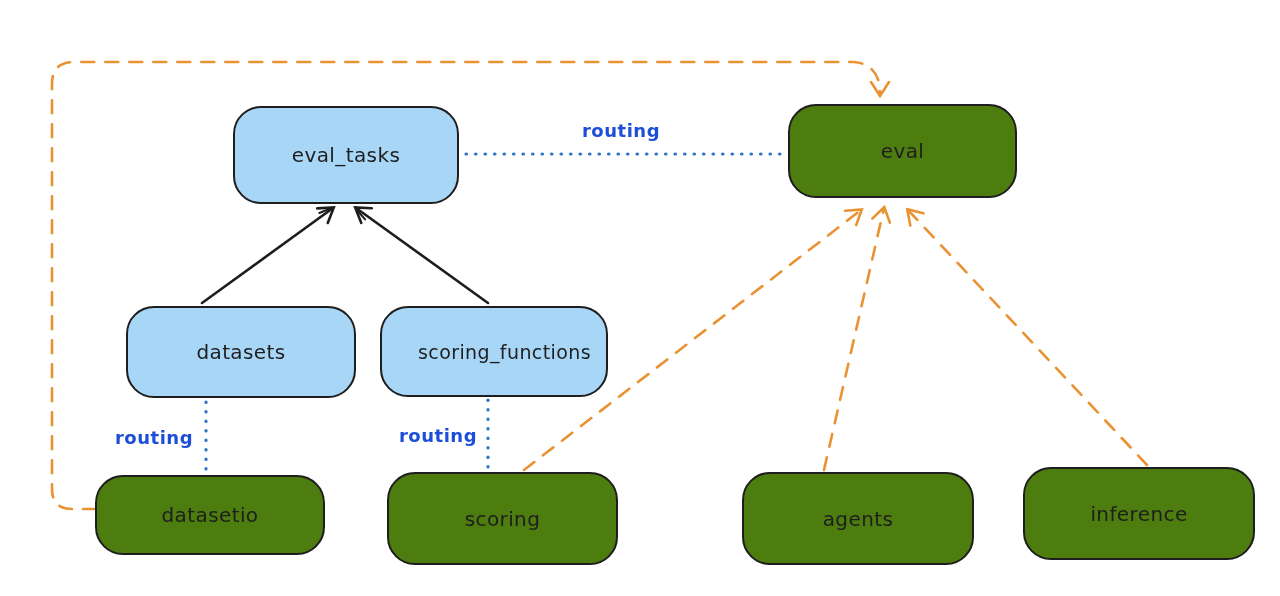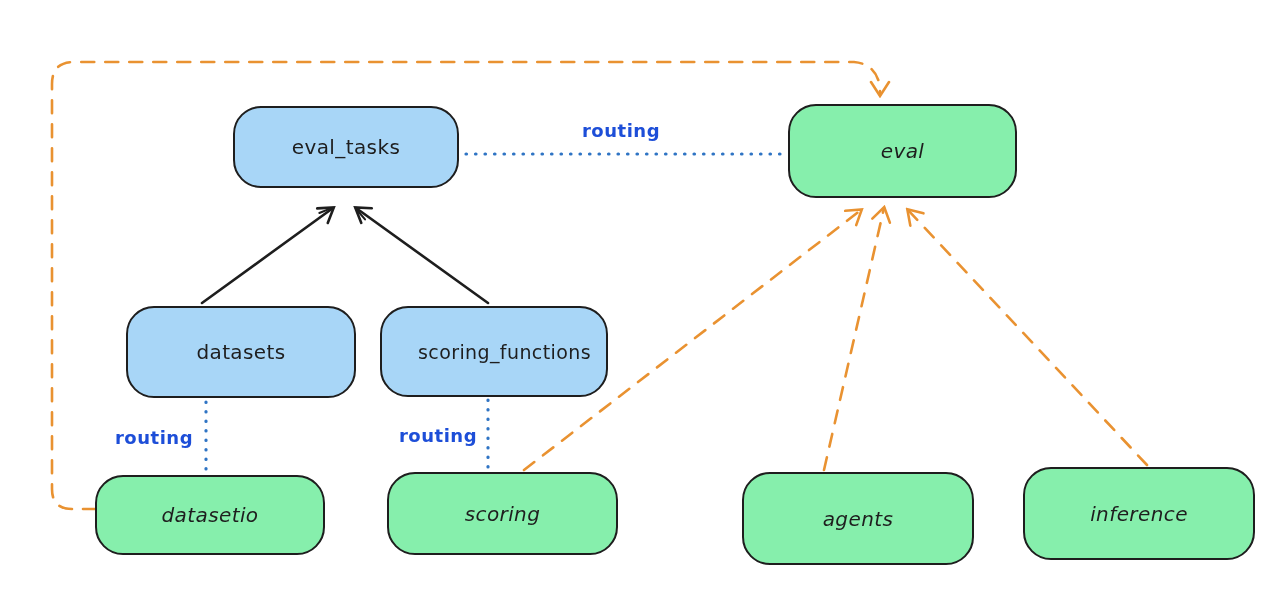--- a/index.html
+++ b/index.html
@@ -23,21 +23,21 @@
     border-radius: 28px;
     display: flex;
     align-items: center;
     justify-content: center;
     color: #1e1e1e;
     font-size: 20px;
     letter-spacing: 0.4px;
     cursor: pointer;
   }
   .node.blue  { background: #a8d6f7; }
-  .node.green { background: #86efac; font-style: italic; }
+  .node.green { background: #4d7c0f; }
   .routing-label {
     position: absolute;
     transform: translate(-50%, -50%);
     color: #1d4ed8;
     font-size: 18px;
     font-weight: 600;
     letter-spacing: 0.5px;
     white-space: nowrap;
   }
 </style>
@@ -63,41 +63,41 @@
     <line x1="466" y1="154" x2="785" y2="154" stroke="#2f74c4" stroke-width="3.2" stroke-linecap="round" stroke-dasharray="0.5 9"></line>
     <line x1="206" y1="402" x2="206" y2="471" stroke="#2f74c4" stroke-width="3.2" stroke-linecap="round" stroke-dasharray="0.5 9"></line>
     <line x1="488" y1="400" x2="488" y2="468" stroke="#2f74c4" stroke-width="3.2" stroke-linecap="round" stroke-dasharray="0.5 9"></line>
 
     <path d="M 96 509 L 72 509 Q 52 509 52 489 L 52 84 Q 52 62 74 62 L 854 62 Q 877 64 880 88 L 880 95" fill="none" stroke="#e99231" stroke-width="2.6" stroke-linecap="round" stroke-dasharray="13 11" marker-end="url(#arrow-orange)"></path>
     <line x1="524" y1="470" x2="861" y2="210" stroke="#e99231" stroke-width="2.6" stroke-linecap="round" stroke-dasharray="13 11" marker-end="url(#arrow-orange)"></line>
     <line x1="824" y1="470" x2="884" y2="208" stroke="#e99231" stroke-width="2.6" stroke-linecap="round" stroke-dasharray="13 11" marker-end="url(#arrow-orange)"></line>
     <line x1="1147" y1="465" x2="908" y2="210" stroke="#e99231" stroke-width="2.6" stroke-linecap="round" stroke-dasharray="13 11" marker-end="url(#arrow-orange)"></line>
   </svg>
 
-  <div class="node blue" style="left:233px; top:106px; width:226px; height:82px;">
+  <div class="node blue" style="left:233px; top:106px; width:226px; height:98px;">
     <span>eval_tasks</span>
   </div>
 
   <div class="node green" style="left:788px; top:104px; width:229px; height:94px;">
     <span>eval</span>
   </div>
 
   <div class="node blue" style="left:98px; top:306px; width:230px; height:92px;margin-left:28px;">
     <span>datasets</span>
   </div>
 
   <div class="node blue" style="left:380px; top:306px; width:228px; height:91px; font-size:19px;padding-left:21px;">
     <span>scoring_functions</span>
   </div>
 
   <div class="node green" style="left:95px; top:475px; width:230px; height:80px;">
     <span>datasetio</span>
   </div>
 
-  <div class="node green" style="left:387px; top:472px; width:231px; height:83px;">
+  <div class="node green" style="left:387px; top:472px; width:231px; height:93px;">
     <span>scoring</span>
   </div>
 
   <div class="node green" style="left:710px; top:472px; width:232px; height:93px;margin-left:32px;">
     <span>agents</span>
   </div>
 
   <div class="node green" style="left:1023px; top:467px; width:232px; height:93px;">
     <span>inference</span>
   </div>

